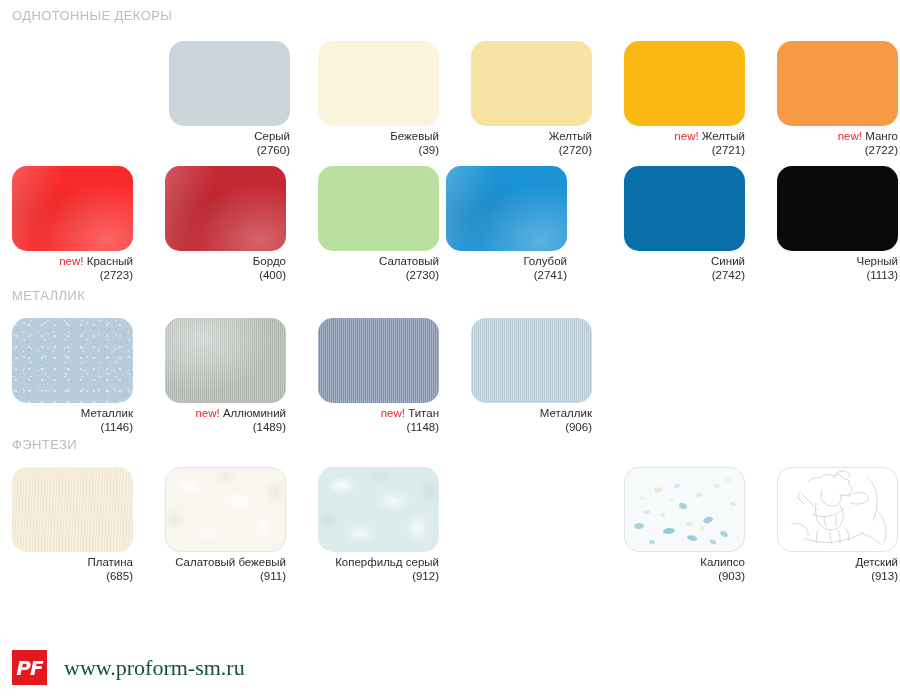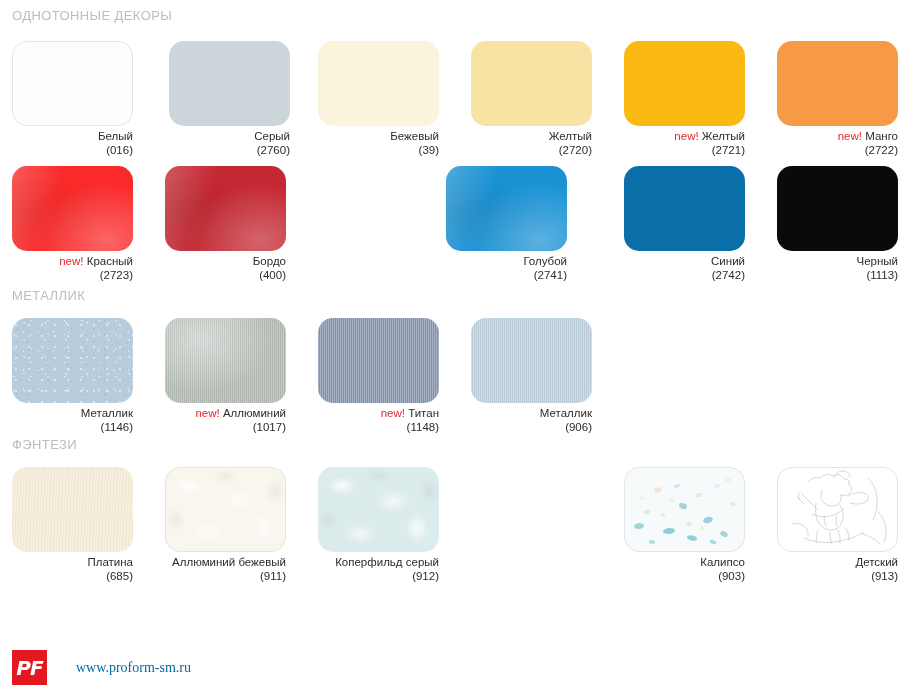--- a/index.html
+++ b/index.html
@@ -155,39 +155,34 @@
     align-items: center;
     justify-content: center;
     font-family: "DejaVu Sans", sans-serif;
     font-weight: bold;
     font-style: italic;
     font-size: 20px;
     letter-spacing: -1px;
     line-height: 1;
   }
   .logo-url {
-    margin-left: 29px;
+    margin-left: 17px;
     font-family: "Liberation Serif", serif;
-    font-size: 14px;
-    color: #0369a1;
+    font-size: 22px;
+    color: #14532d;
     white-space: nowrap;
   }
 </style>
 </head>
 <body>
 
 <div class="page">
   <div id="sections-root">
       <div class="section-title" style="top: 8px;">ОДНОТОННЫЕ ДЕКОРЫ</div>
       <div class="row" style="top: 41px; height: 117px;">
-        <div class="cell" style="left: 12px;">
-          <div class="swatch bordered" style="background: rgb(253, 253, 253);"></div>
-          <div class="label">Белый</div>
-          <div class="code">(016)</div>
-        </div>
         <div class="cell" style="left: 169px;">
           <div class="swatch" style="background: rgb(204, 214, 218);"></div>
           <div class="label">Серый</div>
           <div class="code">(2760)</div>
         </div>
         <div class="cell" style="left: 318px;">
           <div class="swatch" style="background: rgb(251, 244, 220);"></div>
           <div class="label">Бежевый</div>
           <div class="code">(39)</div>
         </div>
@@ -214,20 +209,25 @@
           </div>
           <div class="label"><span class="new">new!</span> Красный</div>
           <div class="code">(2723)</div>
         </div>
         <div class="cell" style="left: 165px;">
           <div class="swatch" style="background: rgb(196, 40, 50);">
             <div class="tex tex-gloss"></div>
           </div>
           <div class="label">Бордо</div>
           <div class="code">(400)</div>
+        </div>
+        <div class="cell" style="left: 318px;">
+          <div class="swatch" style="background: rgb(185, 223, 161);"></div>
+          <div class="label">Салатовый</div>
+          <div class="code">(2730)</div>
         </div>
         <div class="cell" style="left: 446px;">
           <div class="swatch" style="background: rgb(27, 146, 212);">
             <div class="tex tex-gloss"></div>
           </div>
           <div class="label">Голубой</div>
           <div class="code">(2741)</div>
         </div>
         <div class="cell" style="left: 624px;">
           <div class="swatch" style="background: rgb(10, 111, 168);"></div>
@@ -247,21 +247,21 @@
             <div class="tex tex-grain"></div>
           </div>
           <div class="label">Металлик</div>
           <div class="code">(1146)</div>
         </div>
         <div class="cell" style="left: 165px;">
           <div class="swatch" style="background: rgb(180, 187, 180);">
             <div class="tex tex-metal-soft"></div>
           </div>
           <div class="label"><span class="new">new!</span> Аллюминий</div>
-          <div class="code">(1017)</div>
+          <div class="code">(1489)</div>
         </div>
         <div class="cell" style="left: 318px;">
           <div class="swatch" style="background: rgb(135, 151, 176);">
             <div class="tex tex-metal"></div>
           </div>
           <div class="label"><span class="new">new!</span> Титан</div>
           <div class="code">(1148)</div>
         </div>
         <div class="cell" style="left: 471px;">
           <div class="swatch" style="background: rgb(191, 210, 222);">
@@ -277,21 +277,21 @@
           <div class="swatch" style="background: rgb(244, 236, 215);">
             <div class="tex tex-paper"></div>
           </div>
           <div class="label">Платина</div>
           <div class="code">(685)</div>
         </div>
         <div class="cell" style="left: 165px;">
           <div class="swatch bordered" style="background: rgb(249, 246, 238);">
             <div class="tex tex-mottle"></div>
           </div>
-          <div class="label">Аллюминий бежевый</div>
+          <div class="label">Салатовый бежевый</div>
           <div class="code">(911)</div>
         </div>
         <div class="cell" style="left: 318px;">
           <div class="swatch" style="background: rgb(220, 235, 235);">
             <div class="tex tex-mottle"></div>
           </div>
           <div class="label">Коперфильд серый</div>
           <div class="code">(912)</div>
         </div>
         <div class="cell" style="left: 624px;">

